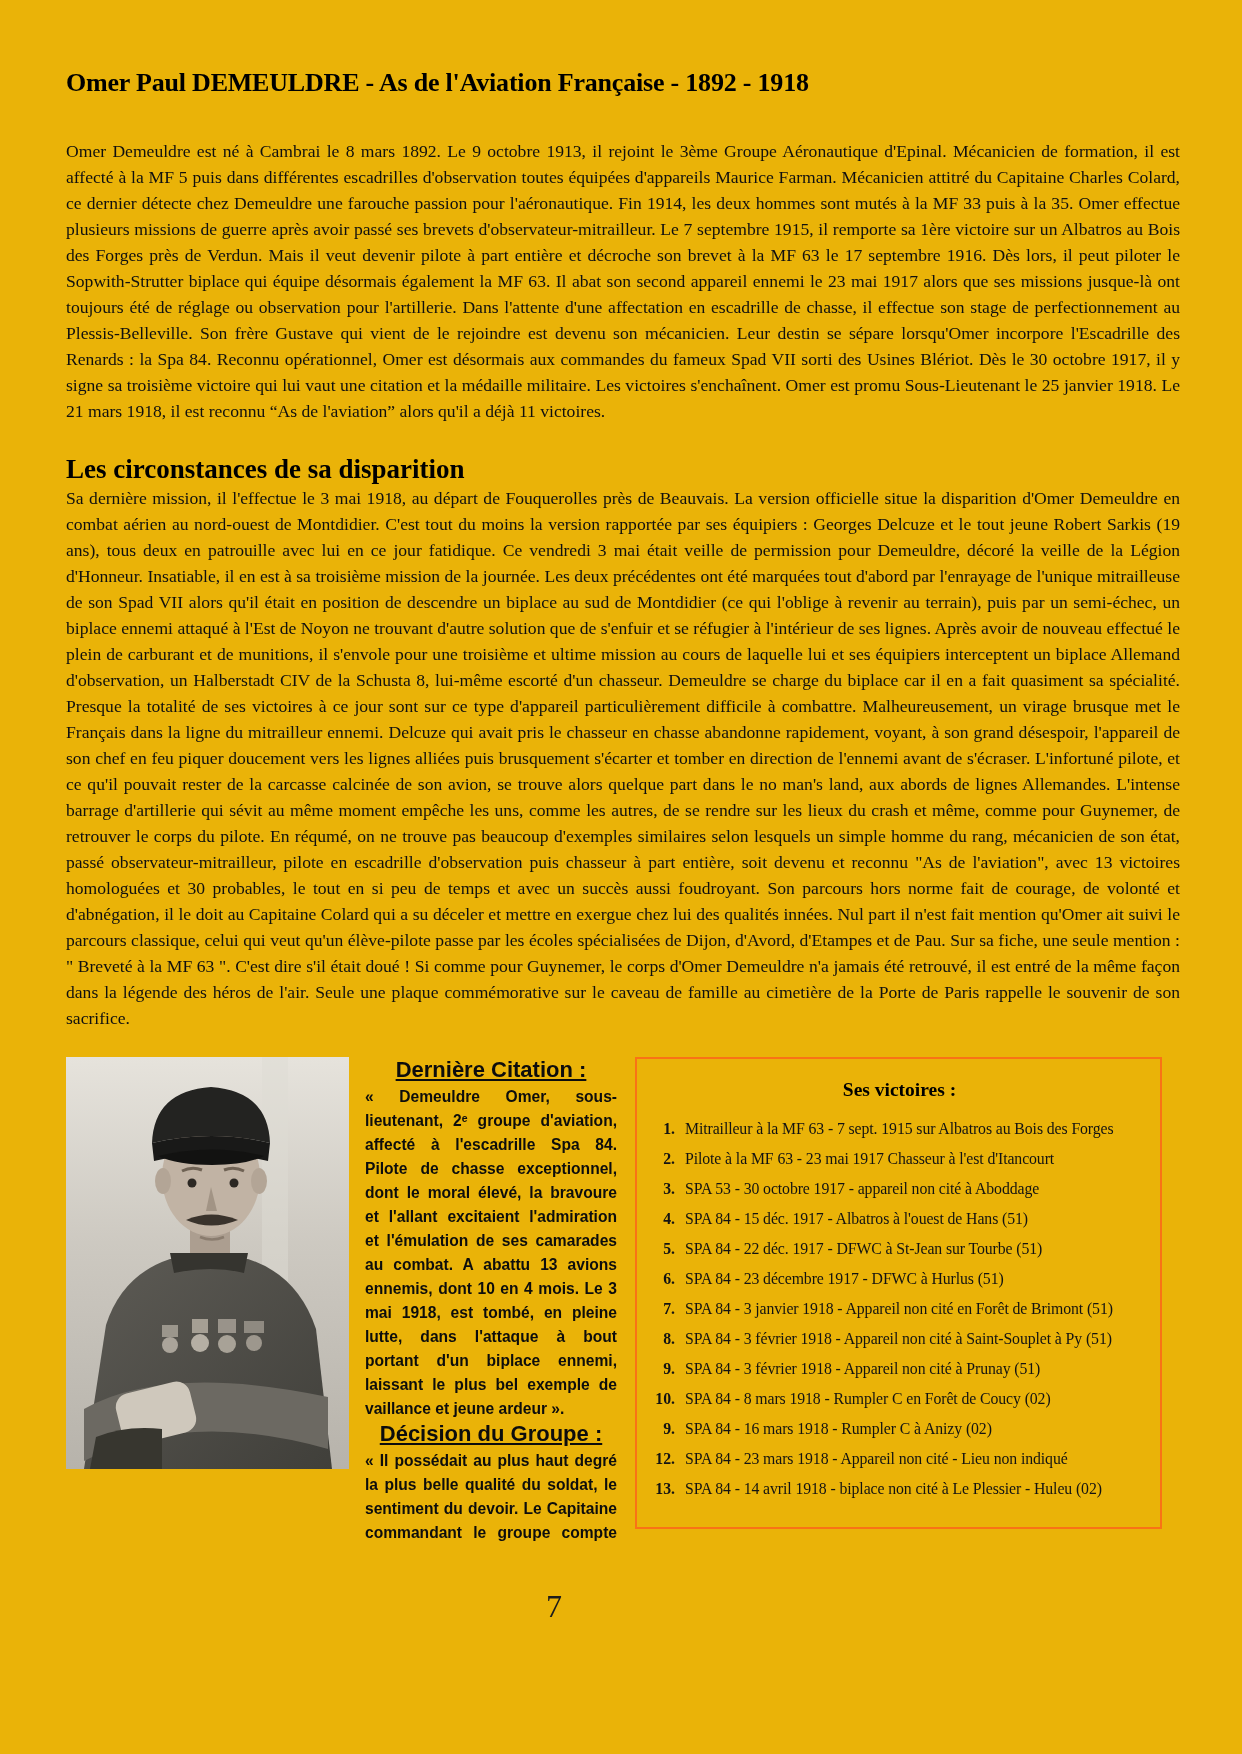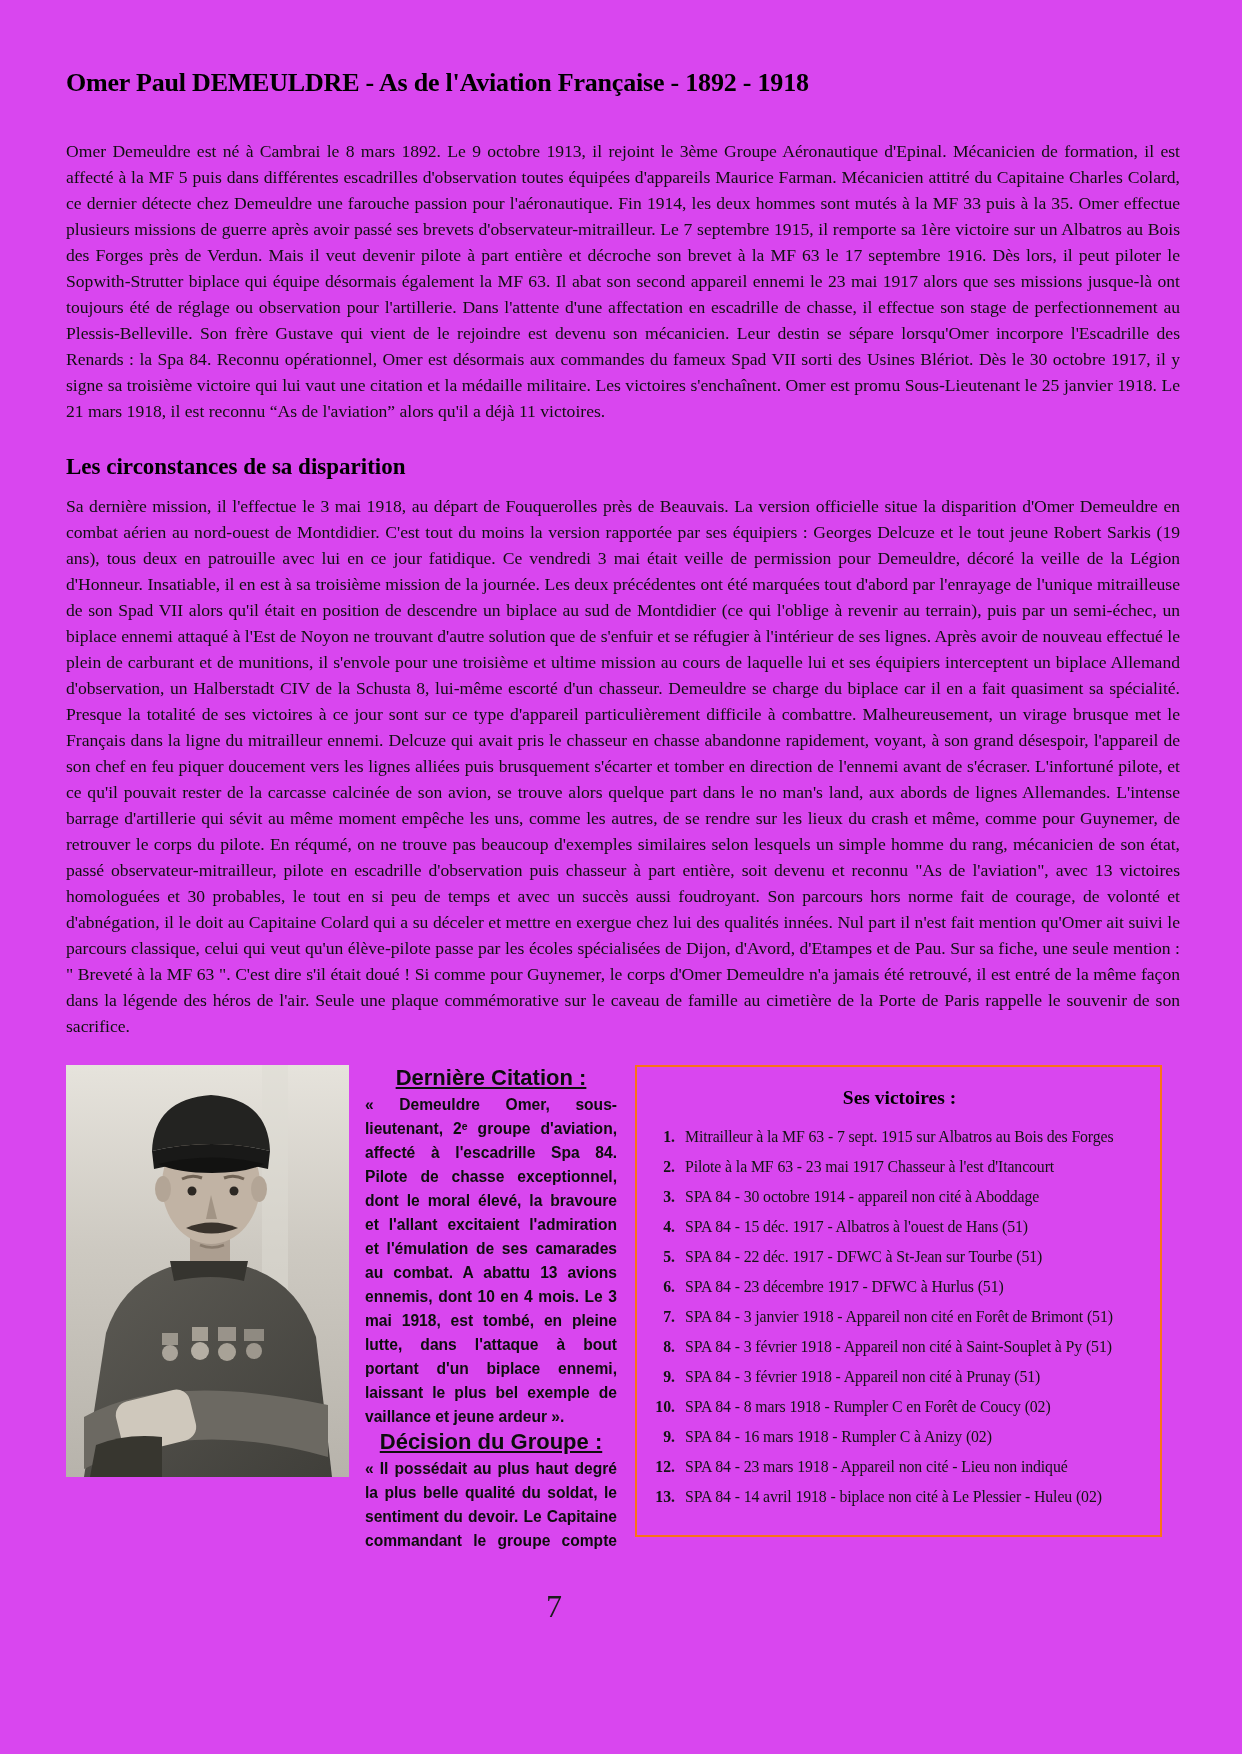--- a/index.html
+++ b/index.html
@@ -1,21 +1,21 @@
 <!DOCTYPE html>
 <html><head>
 <meta charset="utf-8">
 <style>
   * { margin: 0; padding: 0; box-sizing: border-box; }
   html, body { background: #ffffff; }
   .page {
     position: relative;
     width: 1242px;
     height: 1754px;
-    background: #d946ef;
+    background: #eab308;
     color: #131313;
     font-family: "Liberation Serif", serif;
     overflow: hidden;
     padding: 68px 62px 0 66px;
   }
   .page-title {
     font-family: "Liberation Serif", serif;
     font-size: 26px;
     font-weight: bold;
     letter-spacing: -0.2px;
@@ -24,25 +24,25 @@
   }
   .body-par {
     font-size: 17.6px;
     line-height: 26px;
     text-align: justify;
     text-justify: inter-word;
     color: #101010;
   }
   .section-heading {
     font-family: "Liberation Serif", serif;
-    font-size: 23px;
+    font-size: 27px;
     font-weight: bold;
     color: #000;
     margin-top: 30px;
-    margin-bottom: 13px;
+    margin-bottom: 0;
   }
   .bottom-row {
     margin-top: 26px;
     display: flex;
     align-items: flex-start;
   }
   .photo-frame {
     width: 283px;
     height: 412px;
     flex: 0 0 283px;
@@ -189,21 +189,21 @@
     <span class="vic-text">Mitrailleur à la MF 63 - 7 sept. 1915 sur Albatros au Bois des Forges</span>
   </li>
 
   <li class="vic-item">
     <span class="vic-num">2.</span>
     <span class="vic-text">Pilote à la MF 63 - 23 mai 1917 Chasseur  à l'est d'Itancourt</span>
   </li>
 
   <li class="vic-item">
     <span class="vic-num">3.</span>
-    <span class="vic-text">SPA 84 - 30 octobre 1914  - appareil non cité à Aboddage</span>
+    <span class="vic-text">SPA 53 - 30 octobre 1917  - appareil non cité à Aboddage</span>
   </li>
 
   <li class="vic-item">
     <span class="vic-num">4.</span>
     <span class="vic-text">SPA 84 - 15 déc. 1917 - Albatros à l'ouest de Hans (51)</span>
   </li>
 
   <li class="vic-item">
     <span class="vic-num">5.</span>
     <span class="vic-text">SPA 84 - 22 déc. 1917  - DFWC à St-Jean sur Tourbe (51)</span>

